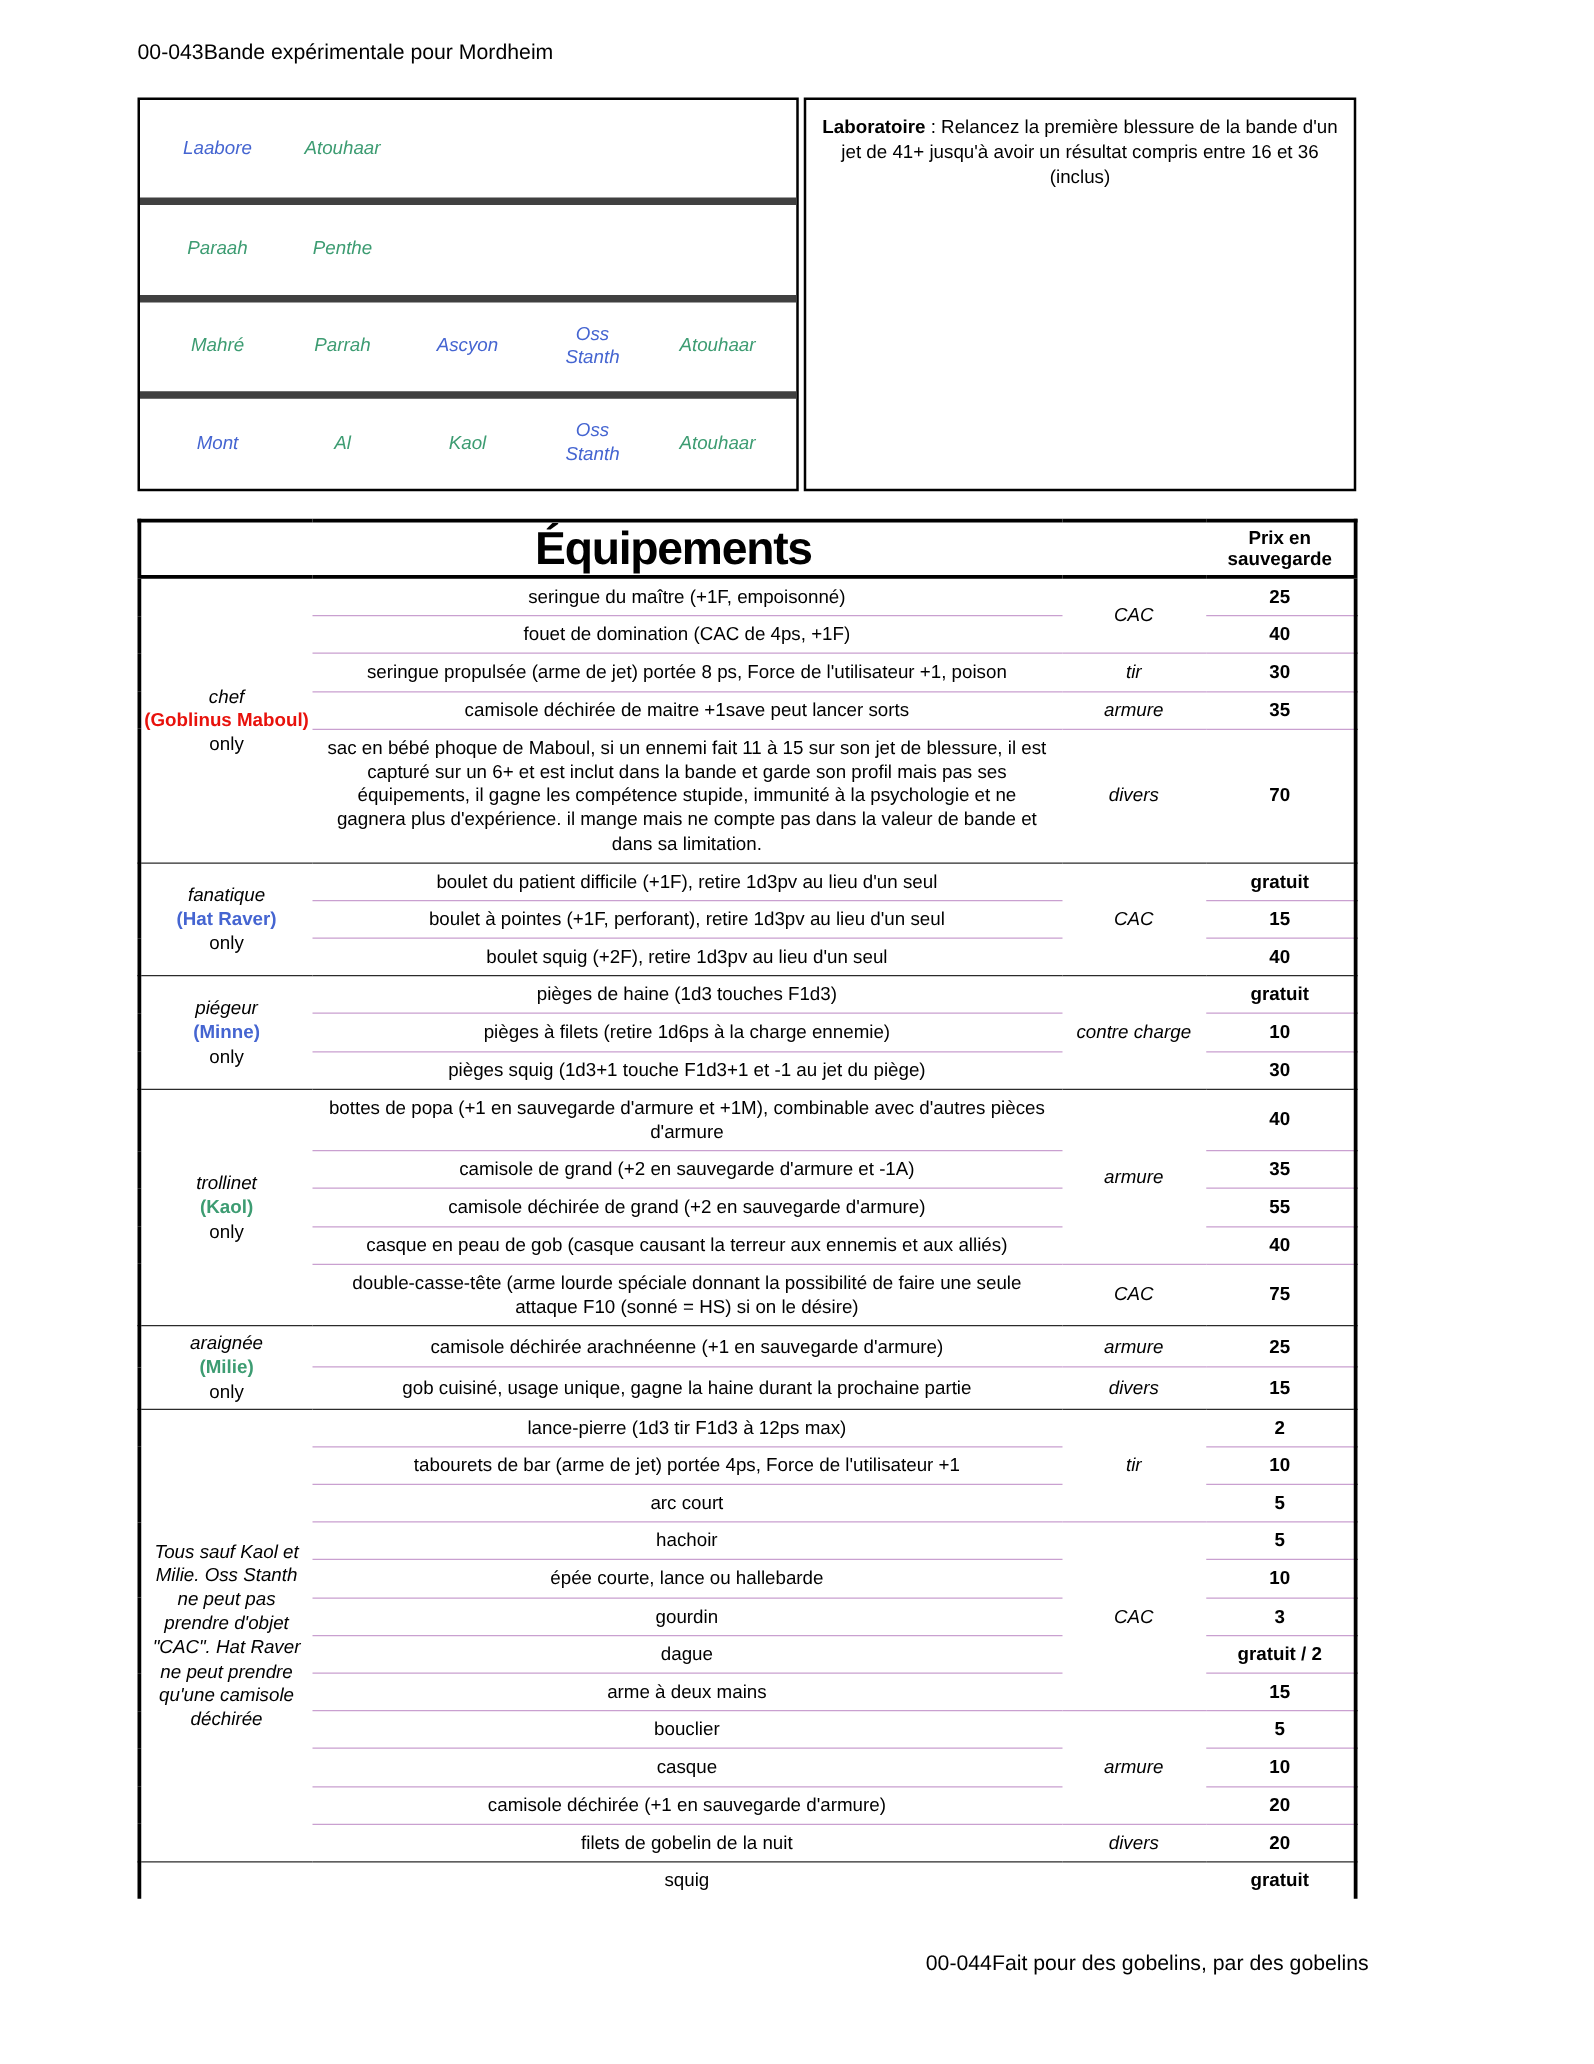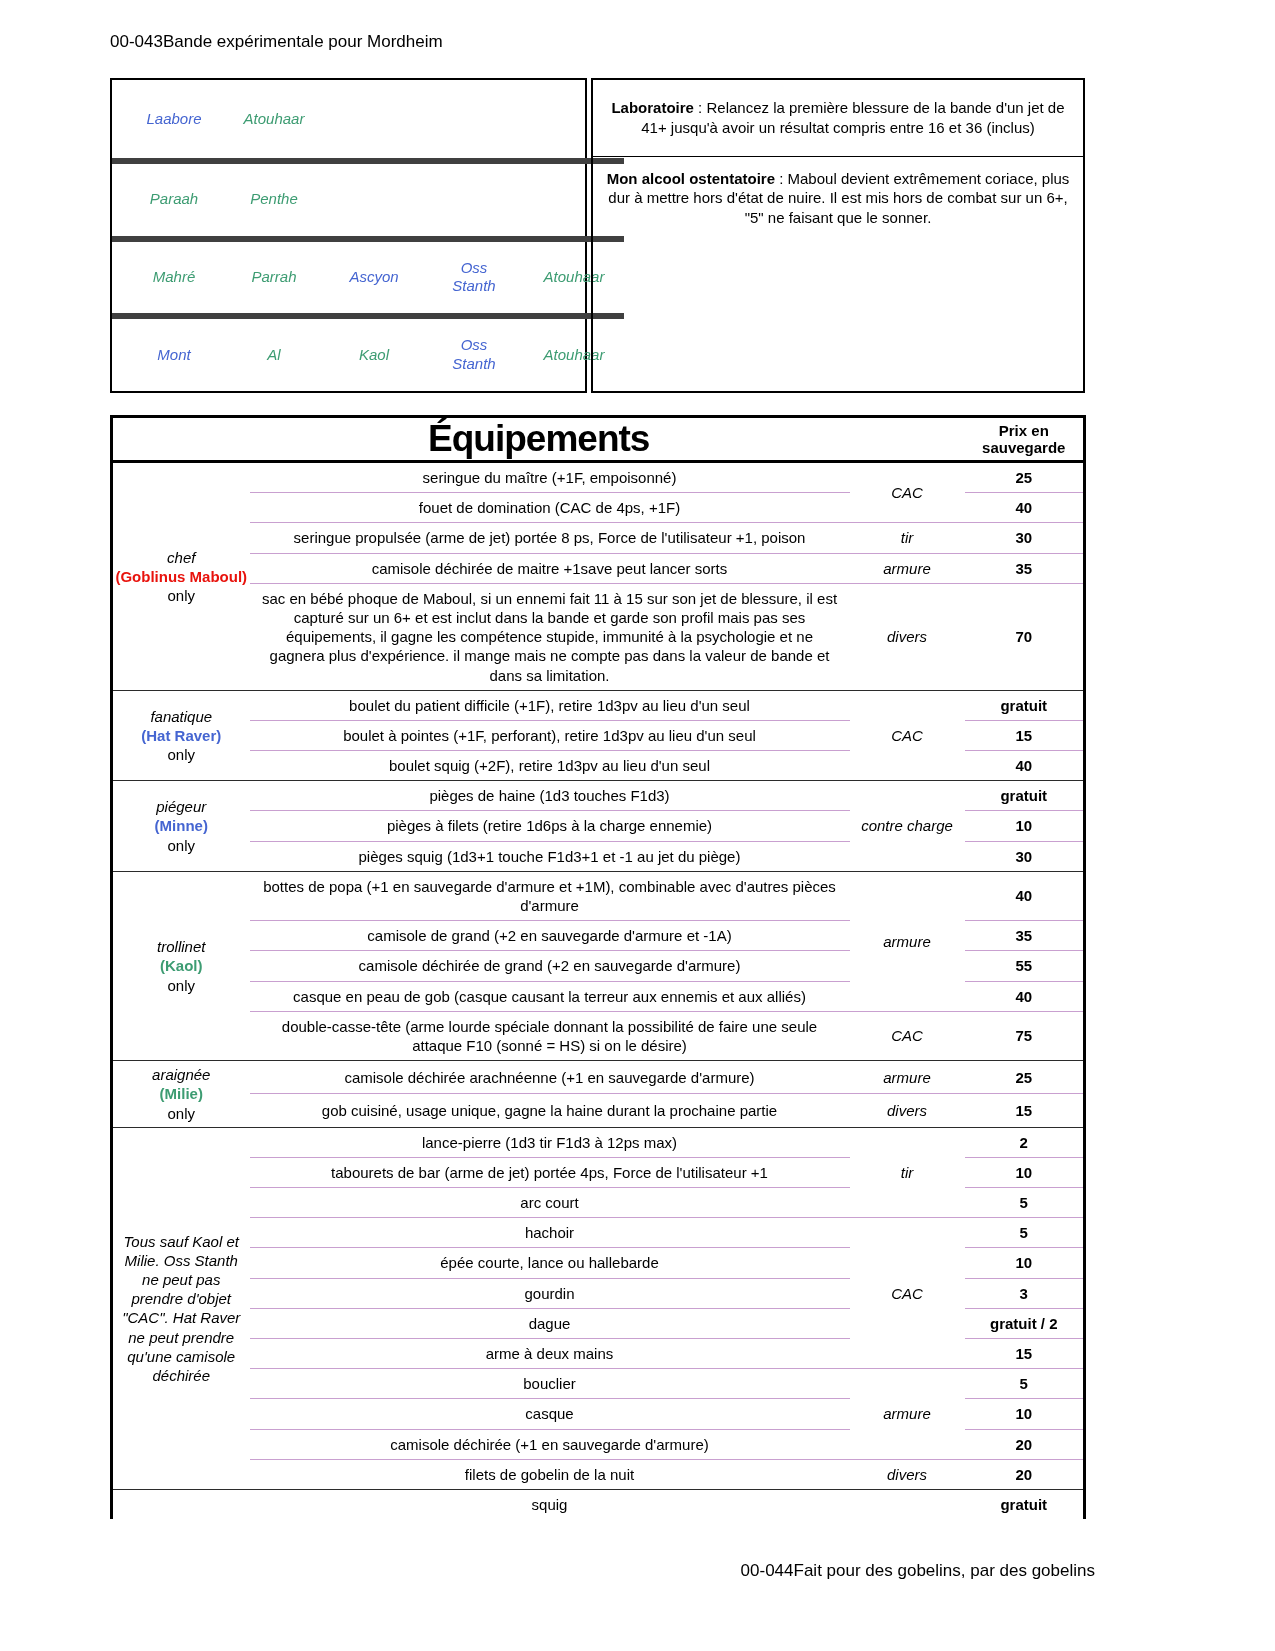--- a/index.html
+++ b/index.html
@@ -12,21 +12,21 @@
   *{box-sizing:border-box;}
   html,body{margin:0;padding:0;}
   body{
     width:1275px;height:1651px;overflow:hidden;background:#ffffff;color:#000;
     font-family:"Liberation Sans","DejaVu Sans",sans-serif;
   }
   .wrap{margin:0 0 0 110px;width:975px;padding-top:32px;}
   .doc-header{font-size:17px;line-height:20px;margin-bottom:26px;}
   
   .top{display:flex;gap:4px;height:315px;}
-  .left-tbl{width:477px;border:2px solid #000;display:grid;grid-template-rows:1fr 1fr 1fr 1fr;}
+  .left-tbl{width:529px;border:2px solid #000;display:grid;grid-template-rows:1fr 1fr 1fr 1fr;}
   .lrow{display:flex;align-items:center;padding-left:12px;}
   .lrow + .lrow{border-top:6px solid #404040;}
   .ncell{width:100px;text-align:center;font-style:italic;font-size:15px;line-height:1.25;flex:0 0 auto;}
   .ncell.blue{color:var(--blue);}
   .ncell.green{color:var(--green);}
   .ncell.narrow{padding:0 24px;}
   .right-tbl{flex:1;border:2px solid #000;display:grid;grid-template-rows:1fr 1fr 1fr 1fr;}
   .arow{display:flex;align-items:center;justify-content:flex-end;text-align:center;padding:12px 10px;}
   .arow + .arow{border-top:1px solid #000;}
   .atext{margin:0;font-size:15px;line-height:1.32;}
@@ -97,23 +97,20 @@
         <span class="ncell green">Kaol</span>
         <span class="ncell blue narrow">Oss Stanth</span>
         <span class="ncell green">Atouhaar</span>
       </div>
     </div>
 
     <div class="right-tbl">
       <div class="arow">
         <p class="atext"><b class="aname">Laboratoire</b><span> : Relancez la première blessure de la bande d'un jet de 41+ jusqu'à avoir un résultat compris entre 16 et 36 (inclus)</span></p>
       </div>
-      <div class="arow">
-        <p class="atext"><b class="aname">Mon alcool ostentatoire</b><span> : Maboul devient extrêmement coriace, plus dur à mettre hors d'état de nuire. Il est mis hors de combat sur un 6+, "5" ne faisant que le sonner.</span></p>
-      </div>
     </div>
 
   </div>
 
   <table class="equip">
     <colgroup>
         <col class="c-label">
         <col class="c-desc">
         <col class="c-cat">
         <col class="c-price">

